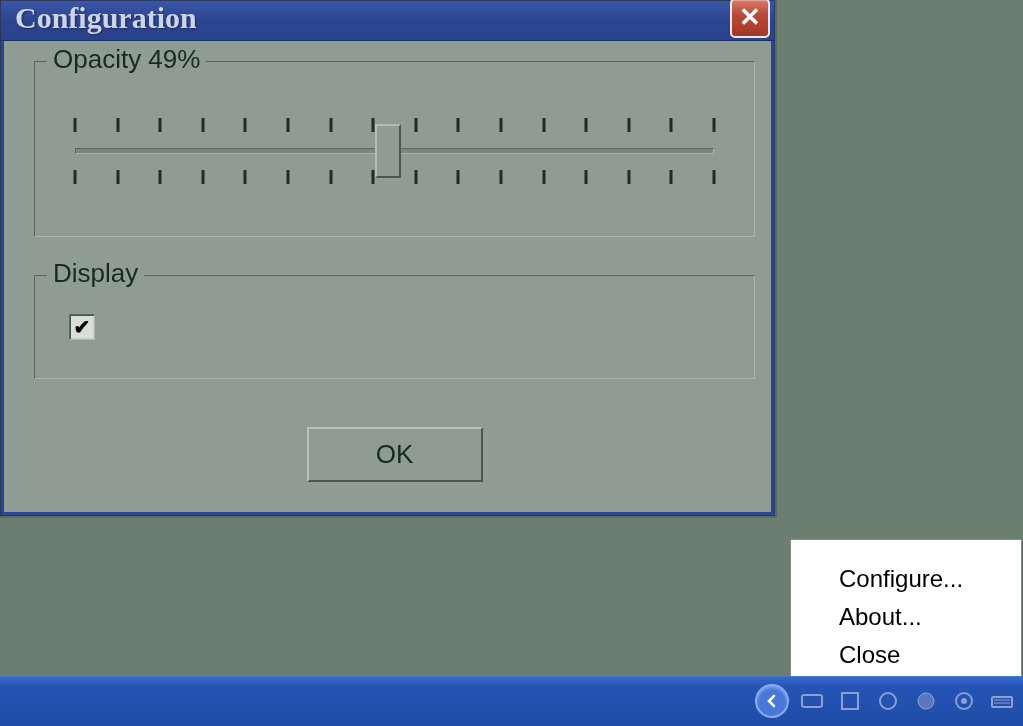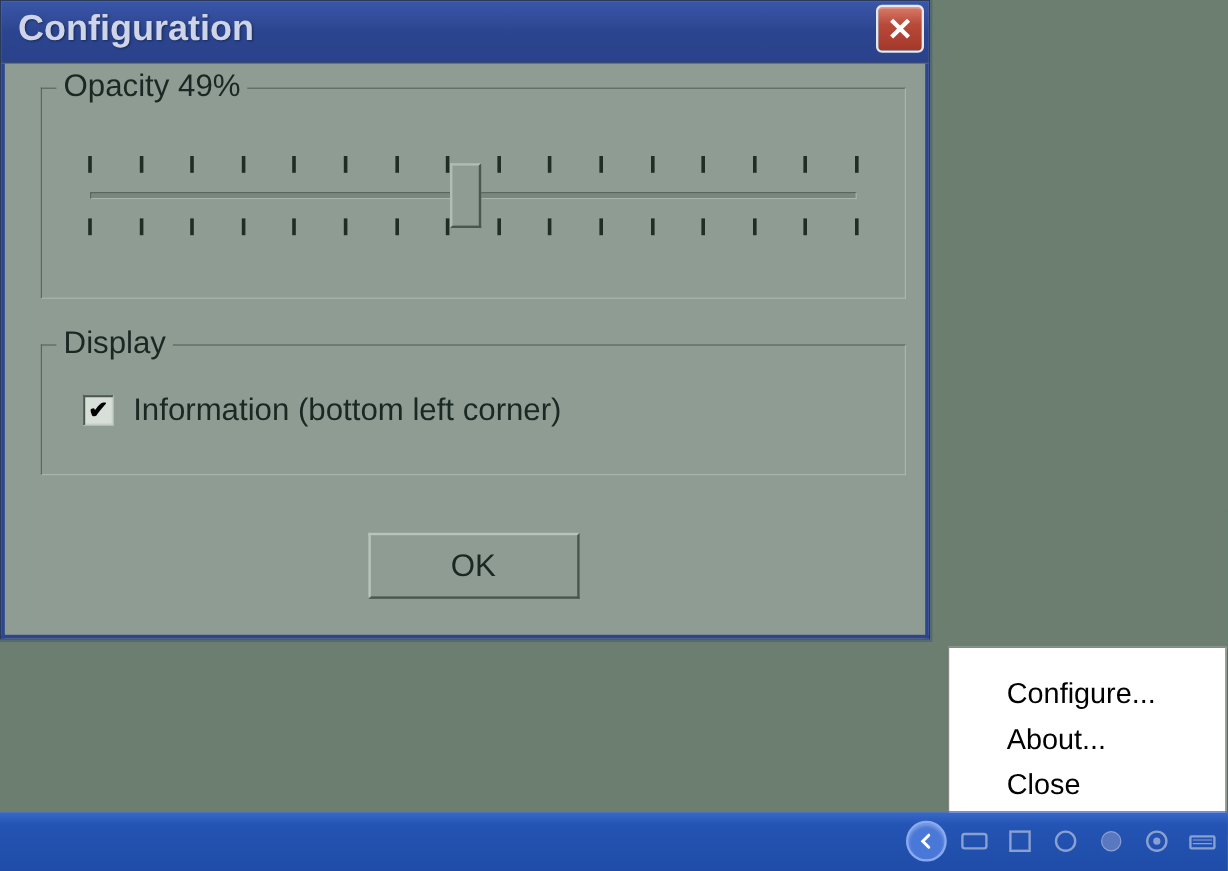--- a/index.html
+++ b/index.html
@@ -21,27 +21,28 @@
       position: absolute;
       left: 0;
       top: 0;
       width: 775px;
       background: #8f9c94;
       border: 1px solid #2a3a5a;
       box-shadow: 0 0 0 2px rgba(40,60,120,0.3);
     }
 
     .titlebar {
-      height: 52px;
+      height: 40px;
       background: linear-gradient(180deg, #3a56a8 0%, #2c4590 50%, #2a428a 100%);
       display: flex;
       align-items: center;
       justify-content: space-between;
       padding: 0 4px 5px 14px;
       border-bottom: 1px solid #1a2e6a;
+      font-family: Liberation Serif, serif;
     }
 
     .titlebar-text {
       color: #cfd5e8;
       font-size: 30px;
       font-weight: bold;
       text-shadow: 1px 1px 2px rgba(0,0,0,0.4);
     }
 
     .close-btn {
@@ -322,21 +323,20 @@
             </div>
           <div class="slider-thumb" style="left: 49%;"></div>
         </div>
       </div>
     </div>
 
     <div class="groupbox">
       <span class="groupbox-label">Display</span>
       <div class="checkbox-row">
         <div class="checkbox">✔</div>
-        <span class="checkbox-label">Information (bottom left corner)</span>
       </div>
     </div>
 
     <div class="button-row">
       <button class="ok-btn">OK</button>
     </div>
 
   </div>
 </div>
 

